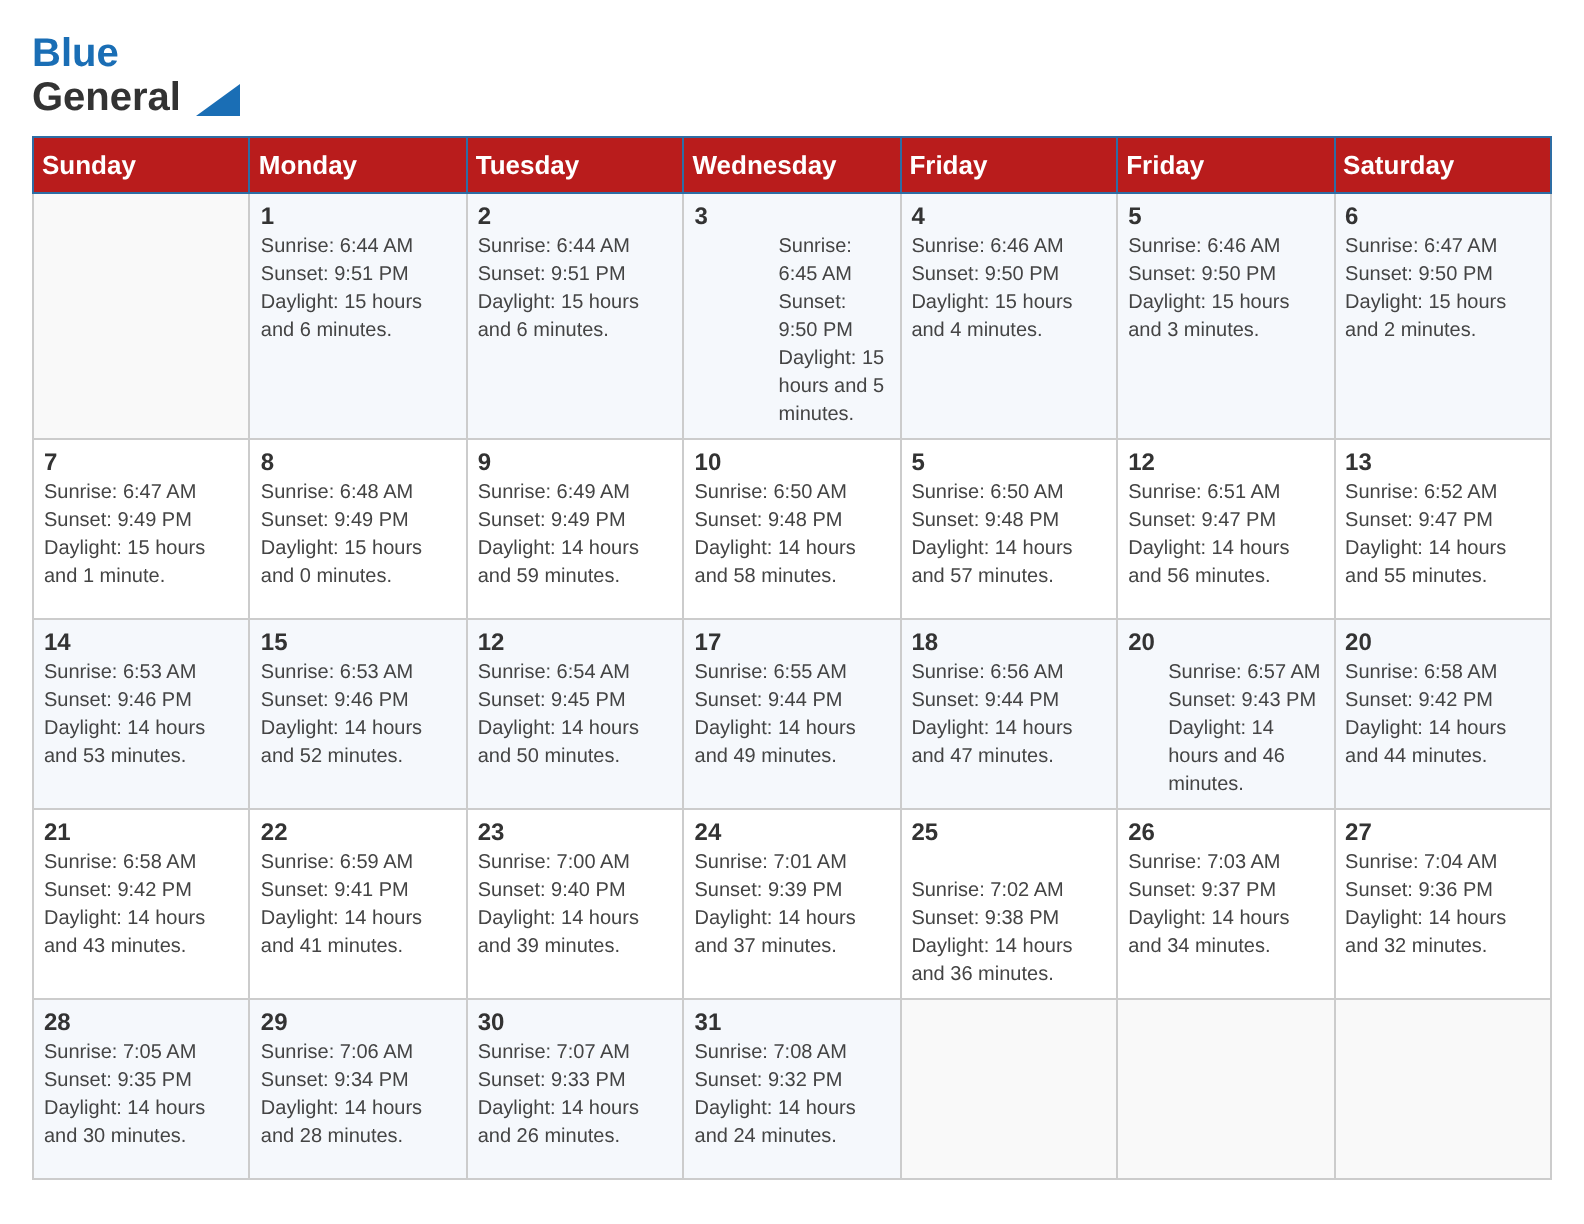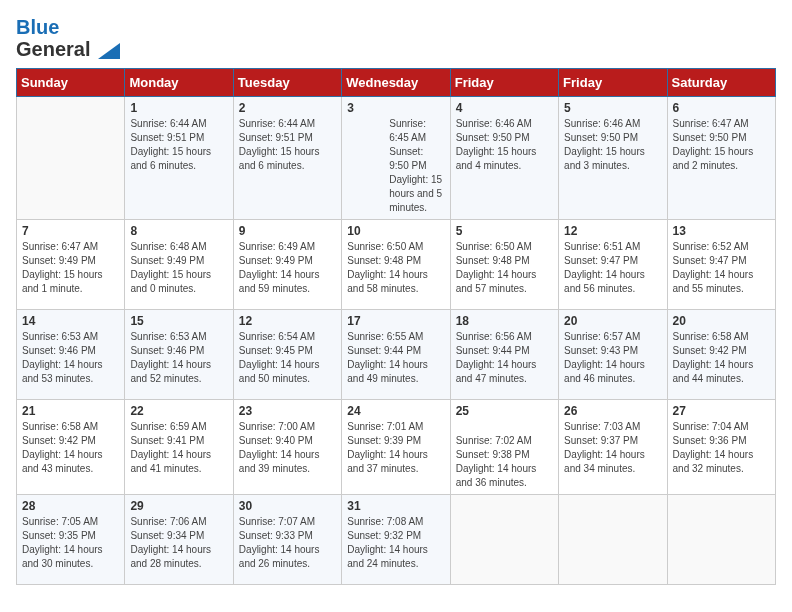--- a/index.html
+++ b/index.html
@@ -232,21 +232,21 @@
 Daylight: 14 hours and 49 minutes.</div>
         </td>
         <td>
           <span class="day-number">18</span>
           <div class="cell-text" style="white-space: pre-line;">Sunrise: 6:56 AM
 Sunset: 9:44 PM
 Daylight: 14 hours and 47 minutes.</div>
         </td>
         <td>
           <span class="day-number">20</span>
-          <div class="cell-text" style="white-space: pre-line;">Sunrise: 6:57 AM
+          <div class="cell-text" style="white-space: pre-line; margin-left: 20px;">Sunrise: 6:57 AM
 Sunset: 9:43 PM
 Daylight: 14 hours and 46 minutes.</div>
         </td>
         <td>
           <span class="day-number">20</span>
           <div class="cell-text" style="white-space: pre-line;">Sunrise: 6:58 AM
 Sunset: 9:42 PM
 Daylight: 14 hours and 44 minutes.</div>
         </td>
       </tr>

